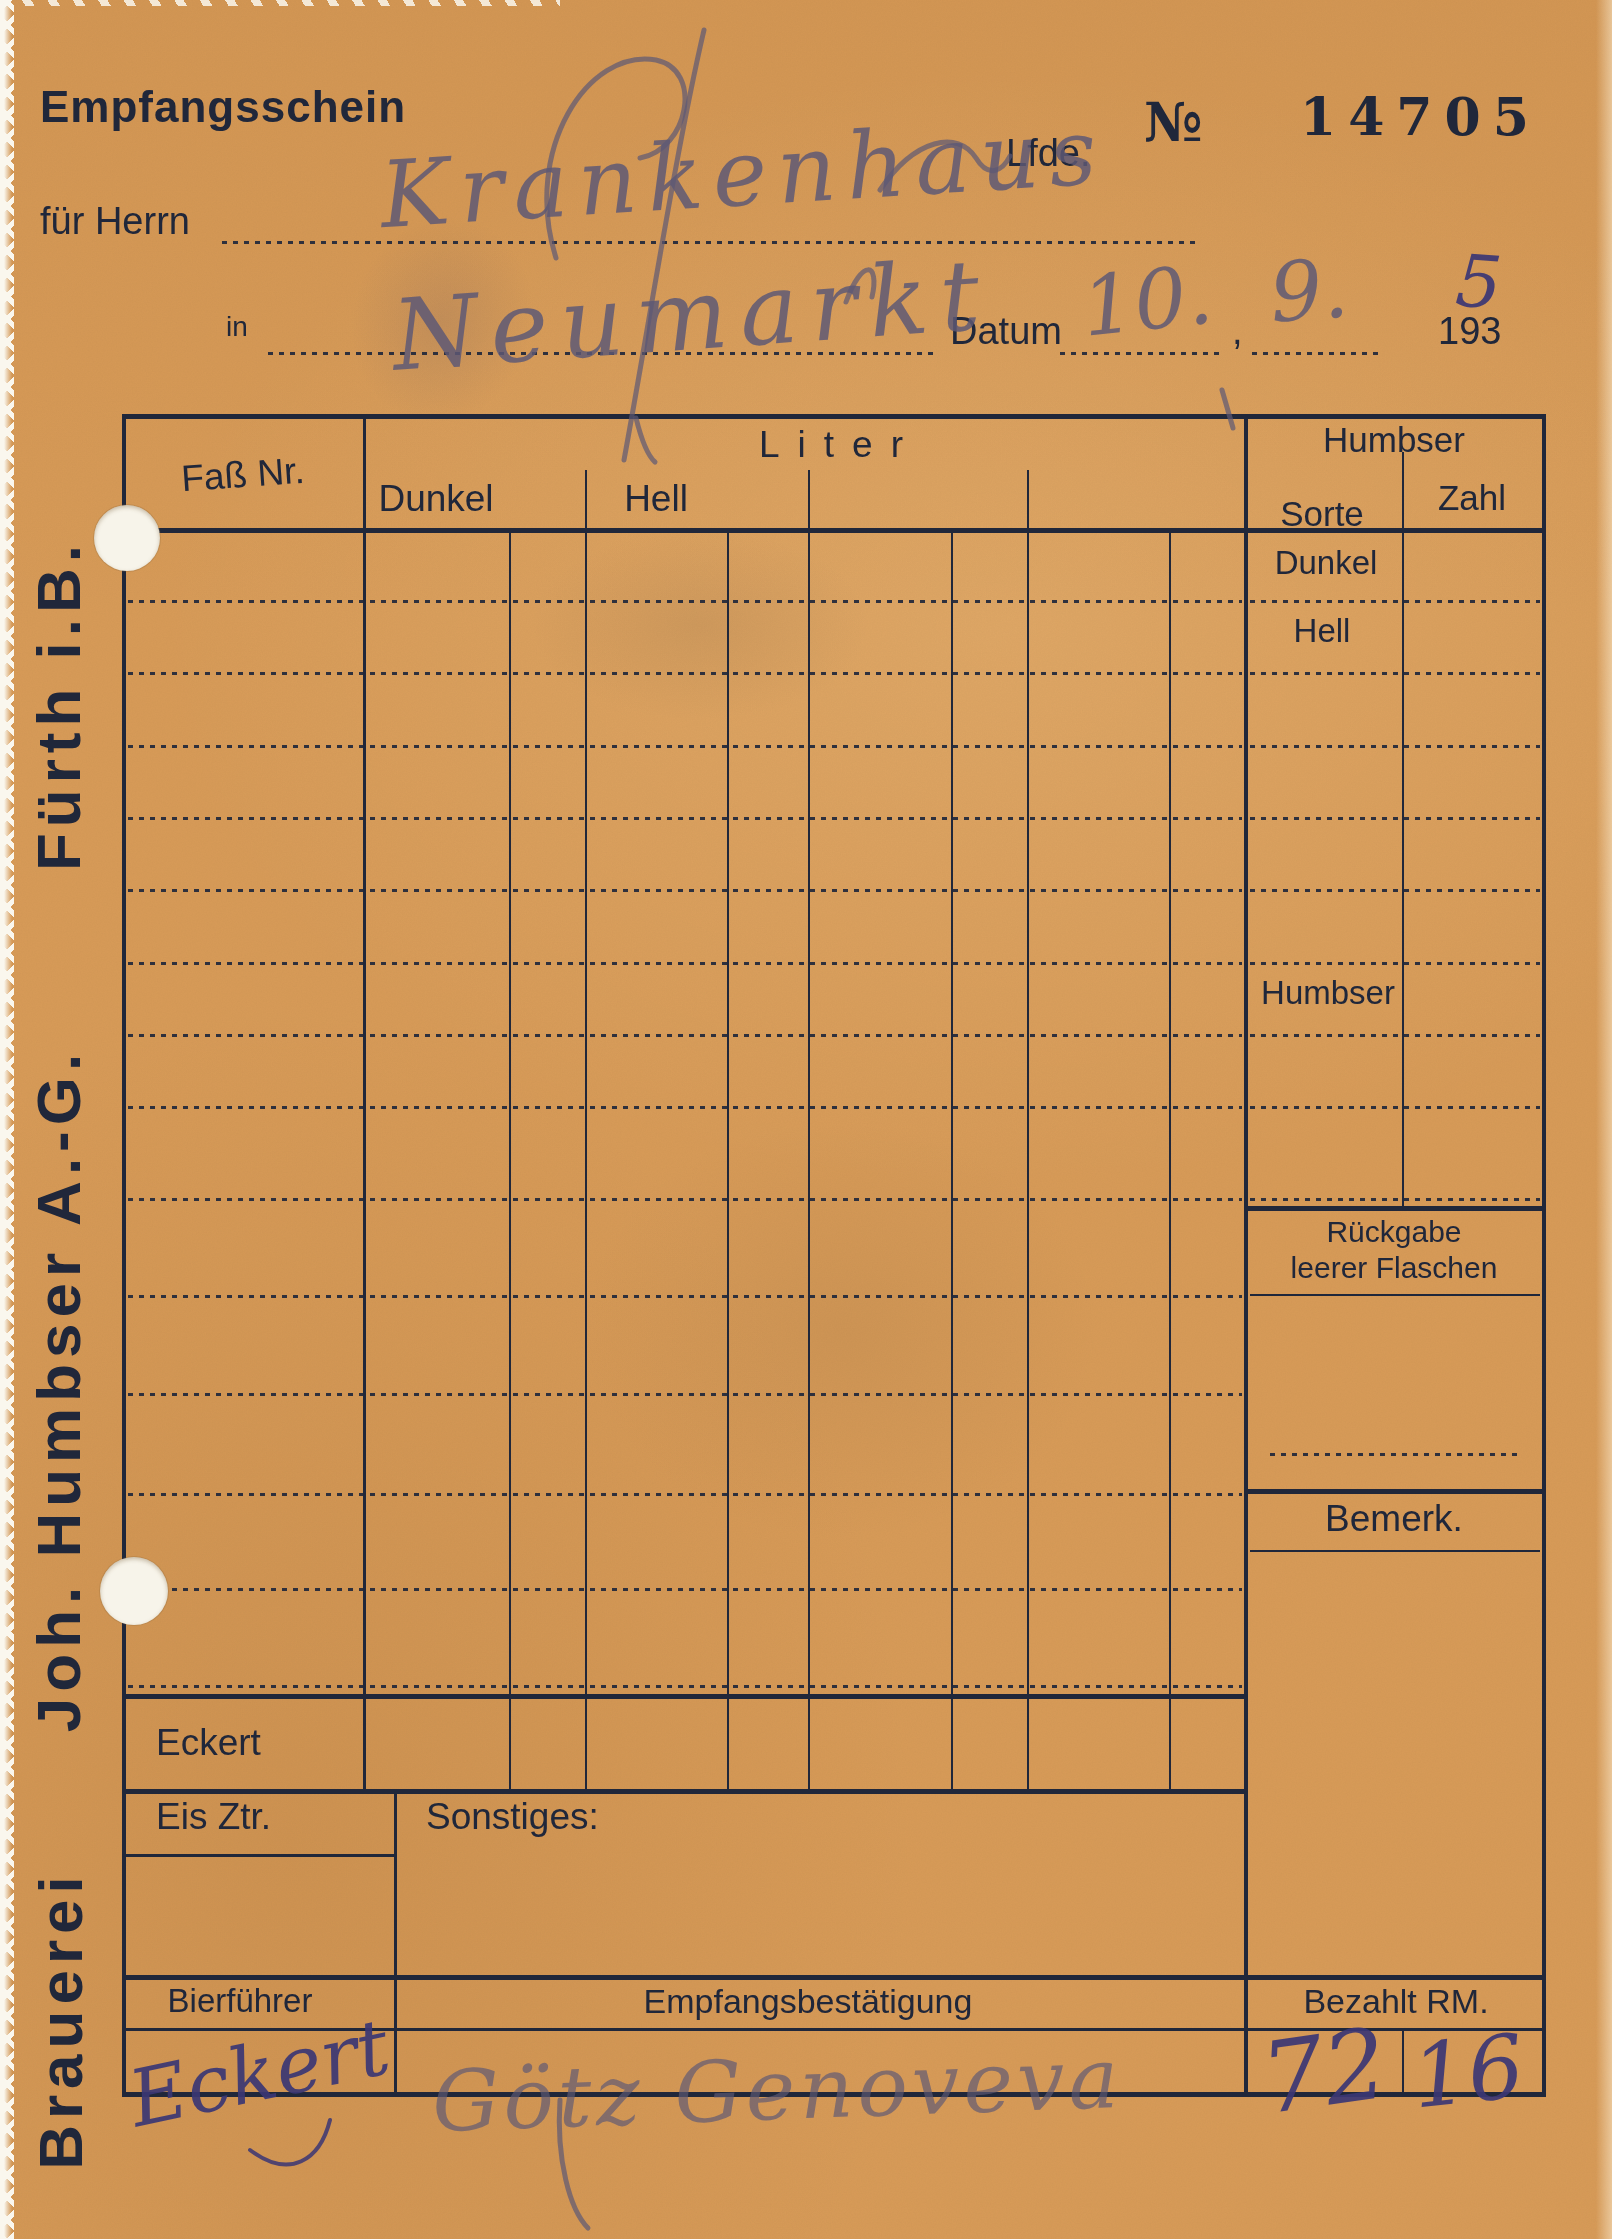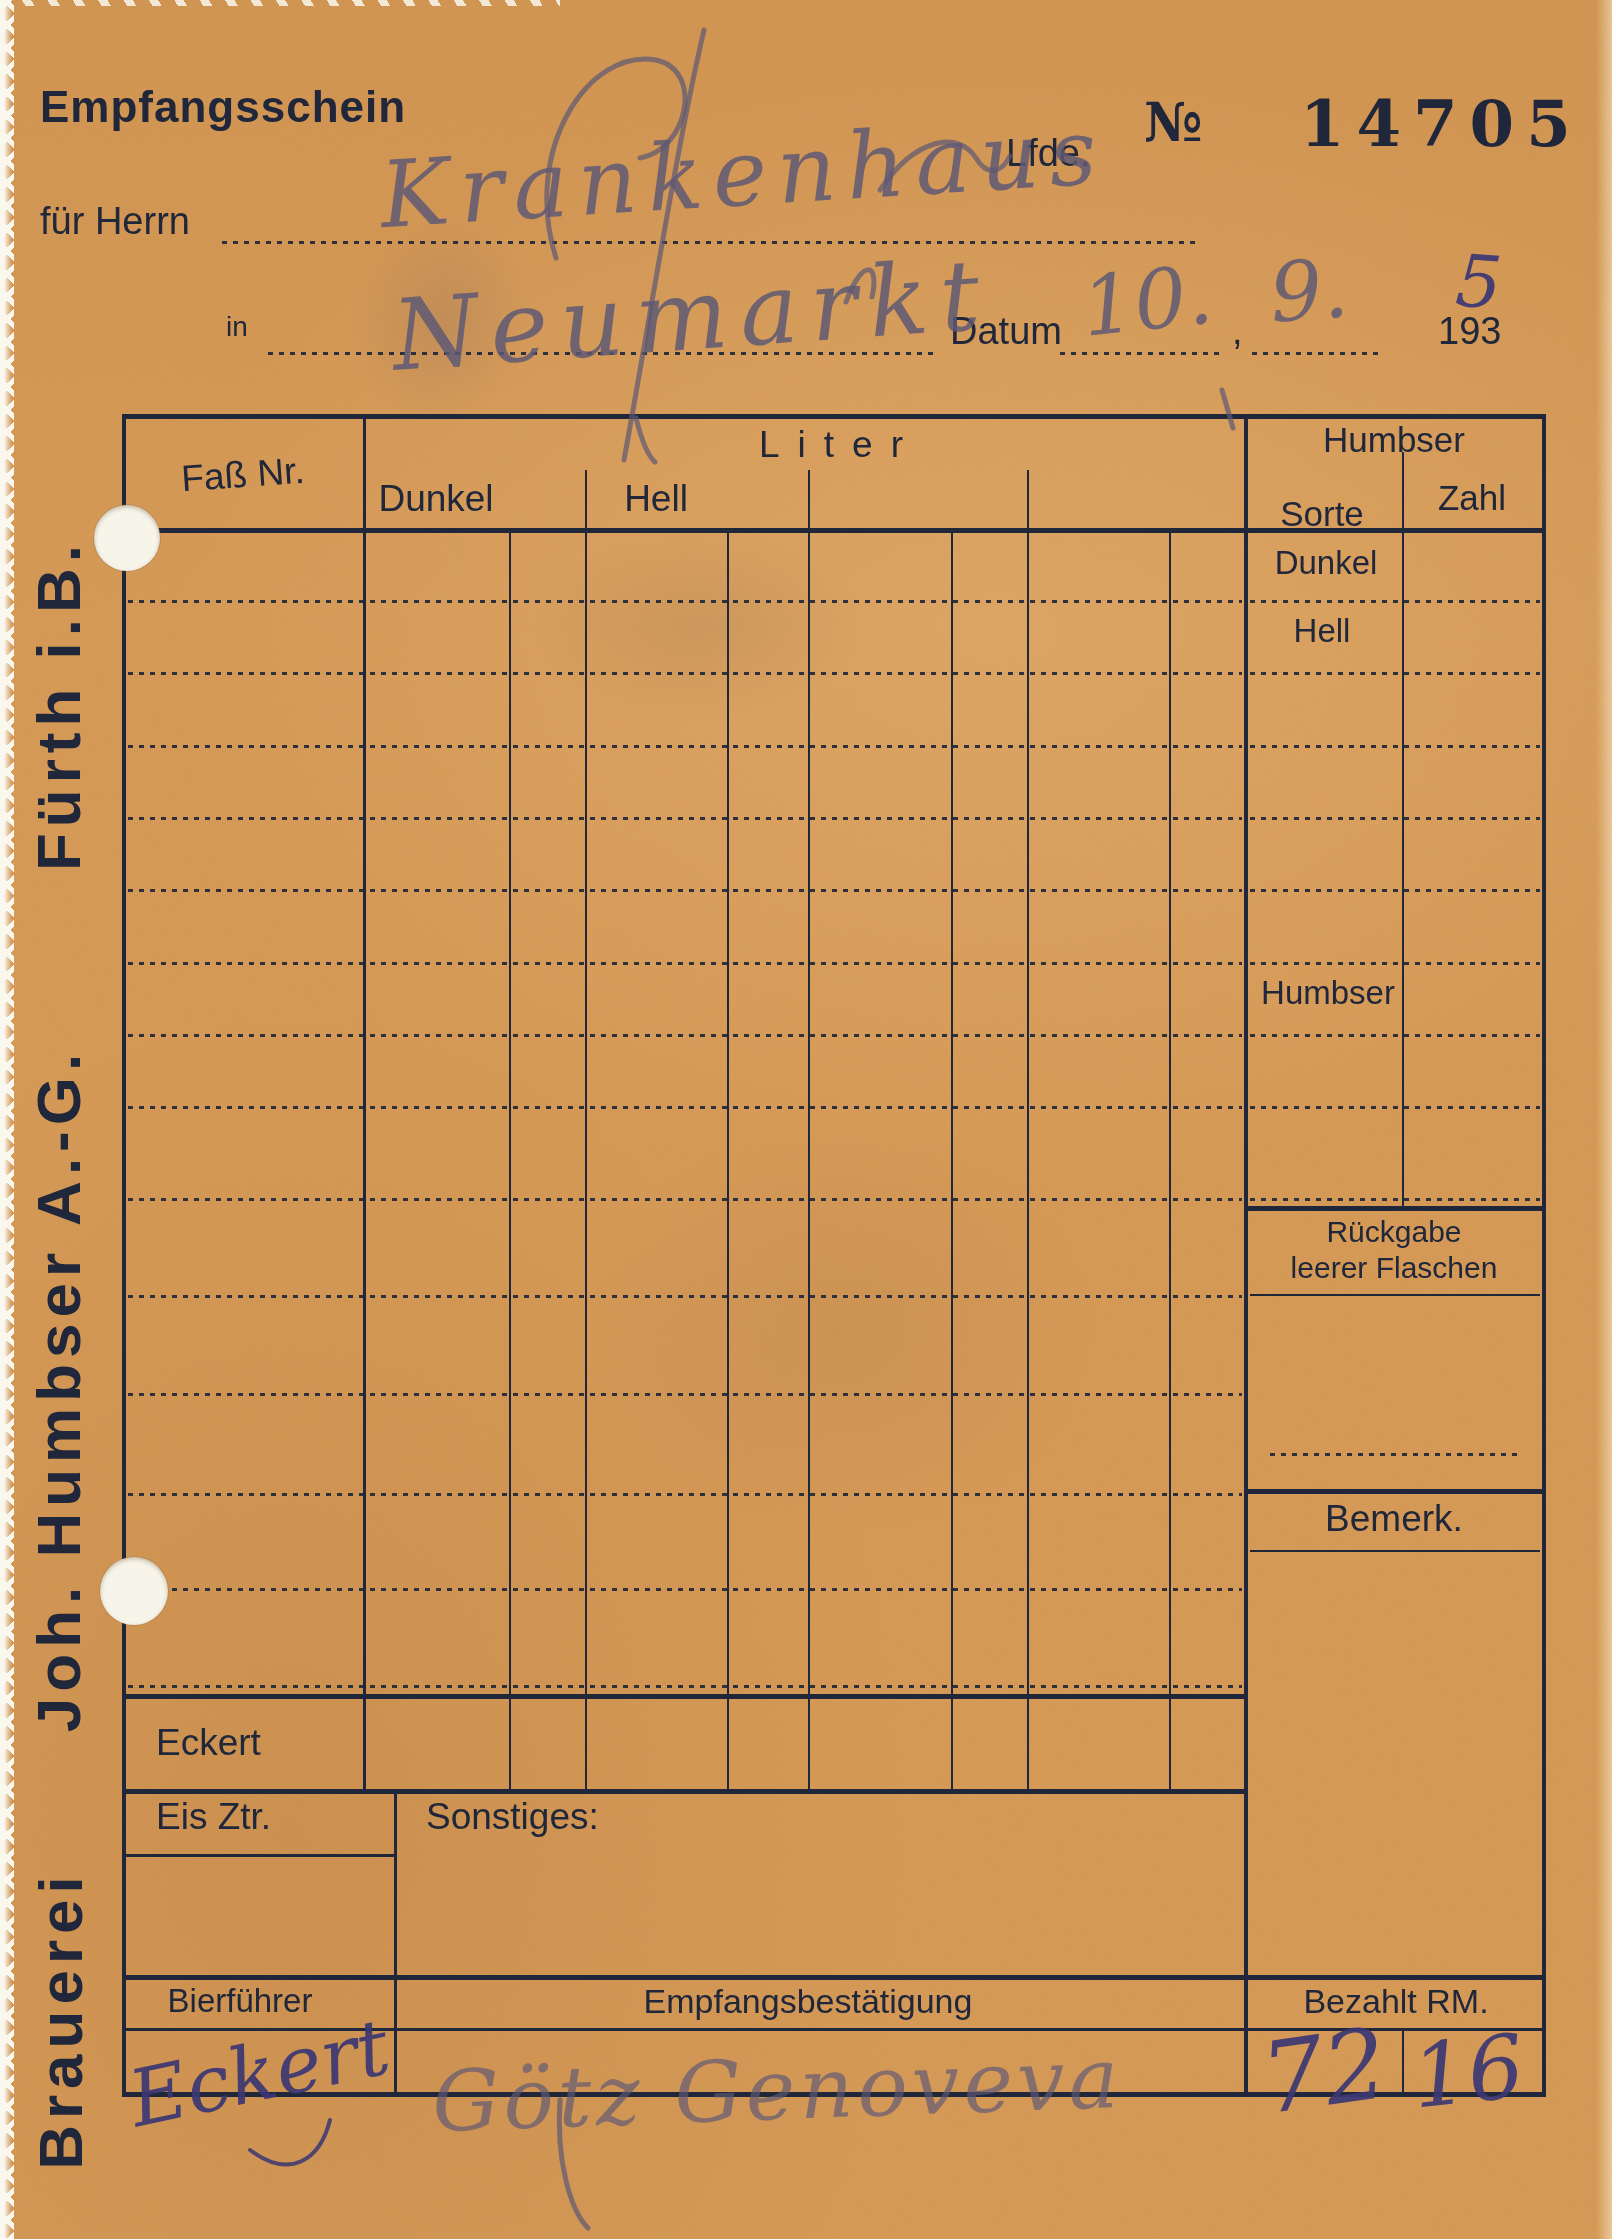--- a/index.html
+++ b/index.html
@@ -61,21 +61,21 @@
 
   <div class="vbrand" style="left:60px;top:2020px;">Brauerei</div>
   <div class="vbrand" style="left:58px;top:1390px;">Joh. Humbser A.-G.</div>
   <div class="vbrand" style="left:58px;top:705px;">Fürth i.B.</div>
 
   <div class="t" style="left:40px;top:84px;font-size:44px;font-weight:bold;letter-spacing:1px;">Empfangsschein</div>
   <div class="t" style="left:40px;top:202px;font-size:38px;">für Herrn</div>
   <div class="dl" style="left:222px;top:241px;width:975px;"></div>
   <div class="t" style="left:1006px;top:134px;font-size:38px;">Lfde.</div>
   <div class="t serif" style="left:1144px;top:94px;font-size:54px;">№</div>
-  <div class="t serif" style="left:1300px;top:90px;font-size:64px;letter-spacing:12px;">14705</div>
+  <div class="t serif" style="left:1300px;top:90px;font-size:52px;letter-spacing:12px;">14705</div>
 
   <div class="t" style="left:226px;top:312px;font-size:28px;">in</div>
   <div class="dl" style="left:268px;top:352px;width:670px;"></div>
   <div class="t" style="left:950px;top:312px;font-size:38px;">Datum</div>
   <div class="dl" style="left:1060px;top:352px;width:160px;"></div>
   <div class="t" style="left:1232px;top:312px;font-size:38px;">,</div>
   <div class="dl" style="left:1252px;top:352px;width:130px;"></div>
   <div class="t" style="left:1390px;top:312px;font-size:38px;margin-left:48px;">193</div>
 
   <div class="hand pencil" style="left:380px;top:128px;font-size:92px;letter-spacing:10px;transform:rotate(-3.5deg);">Krankenhaus</div>

